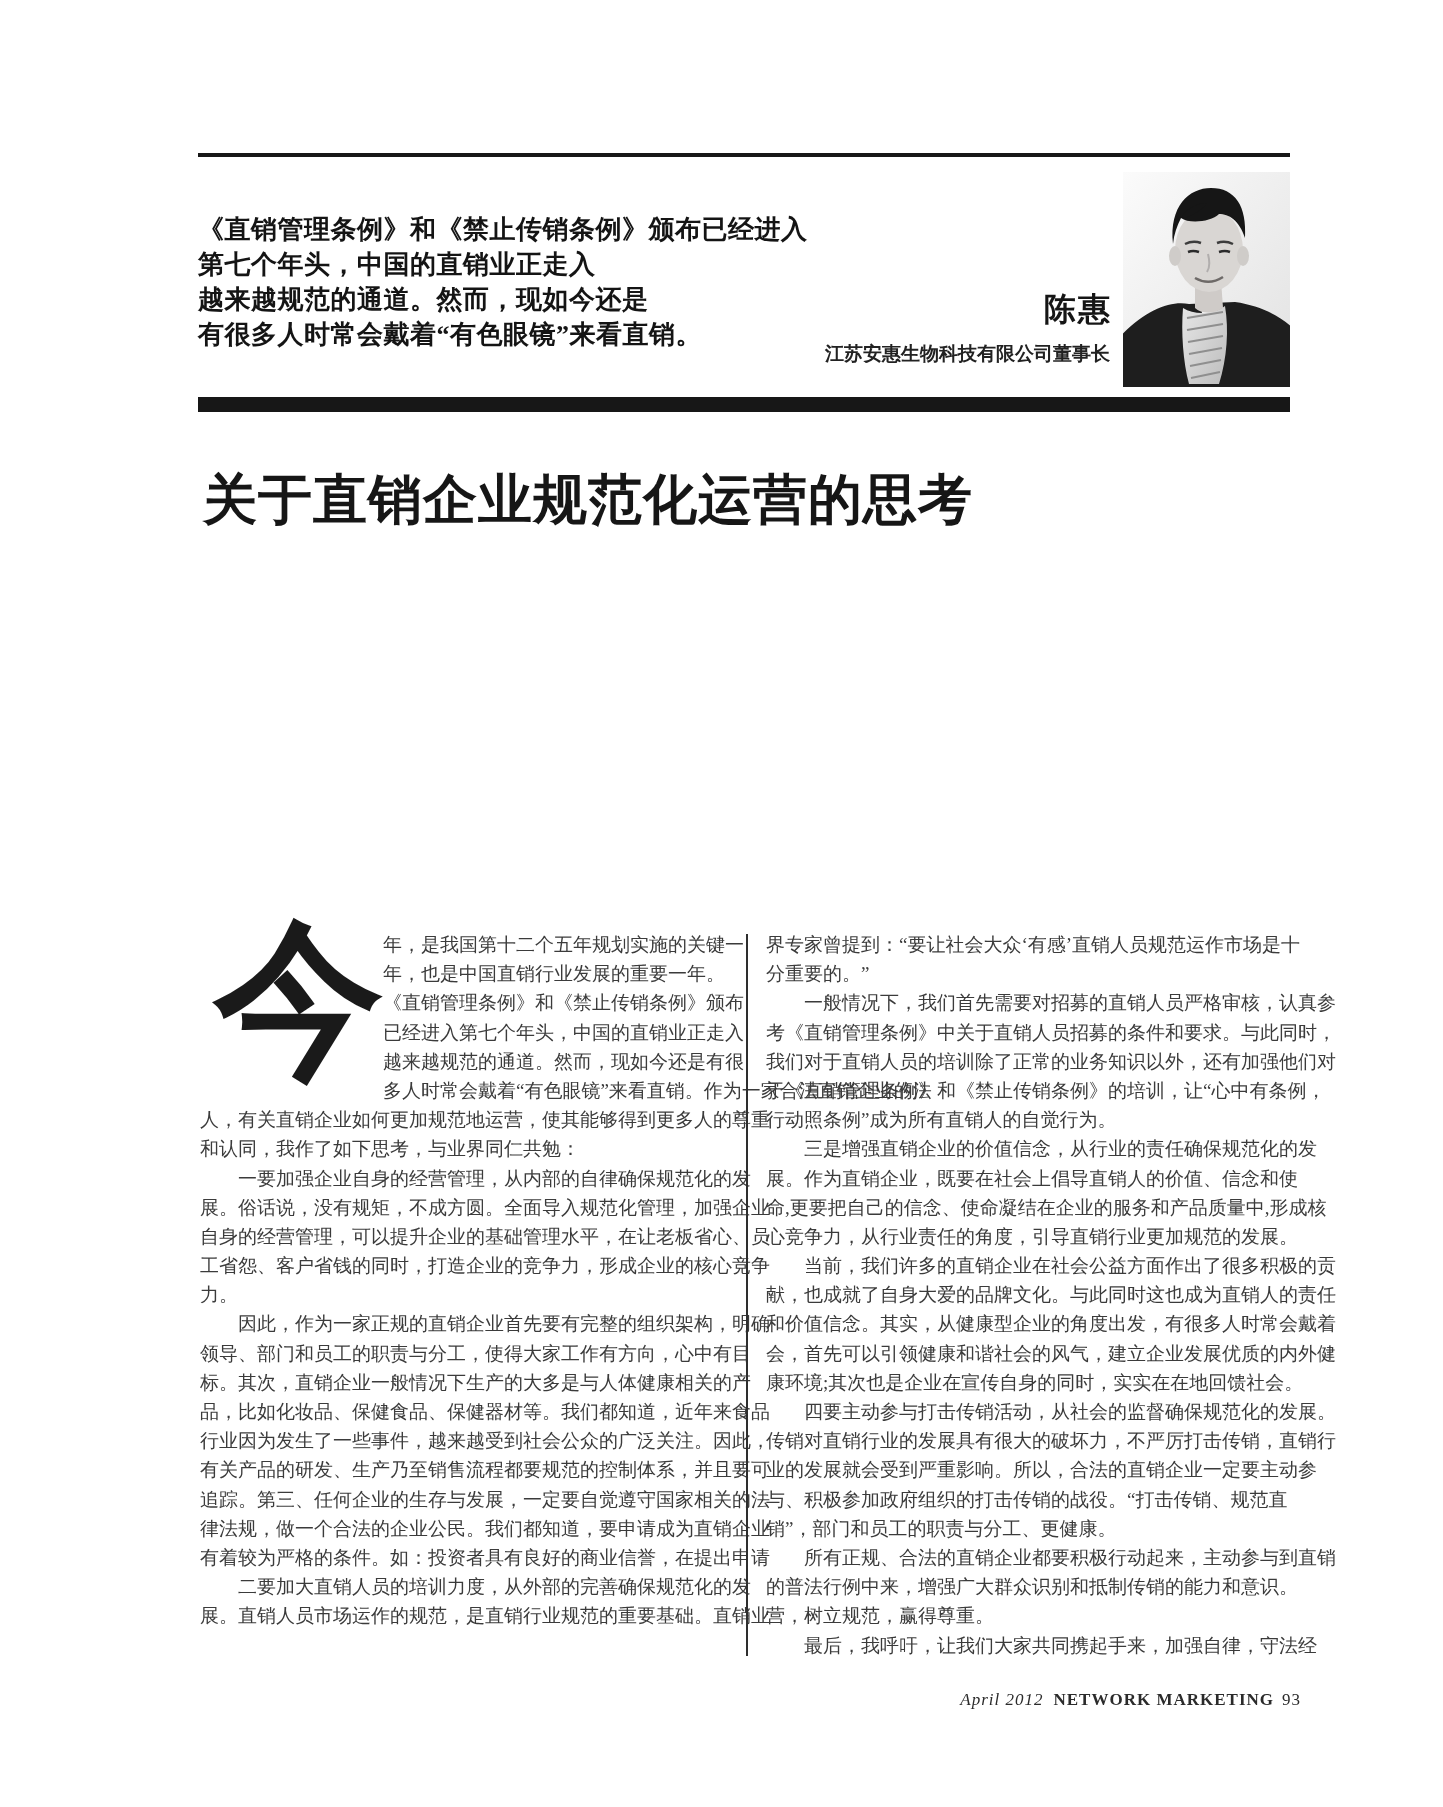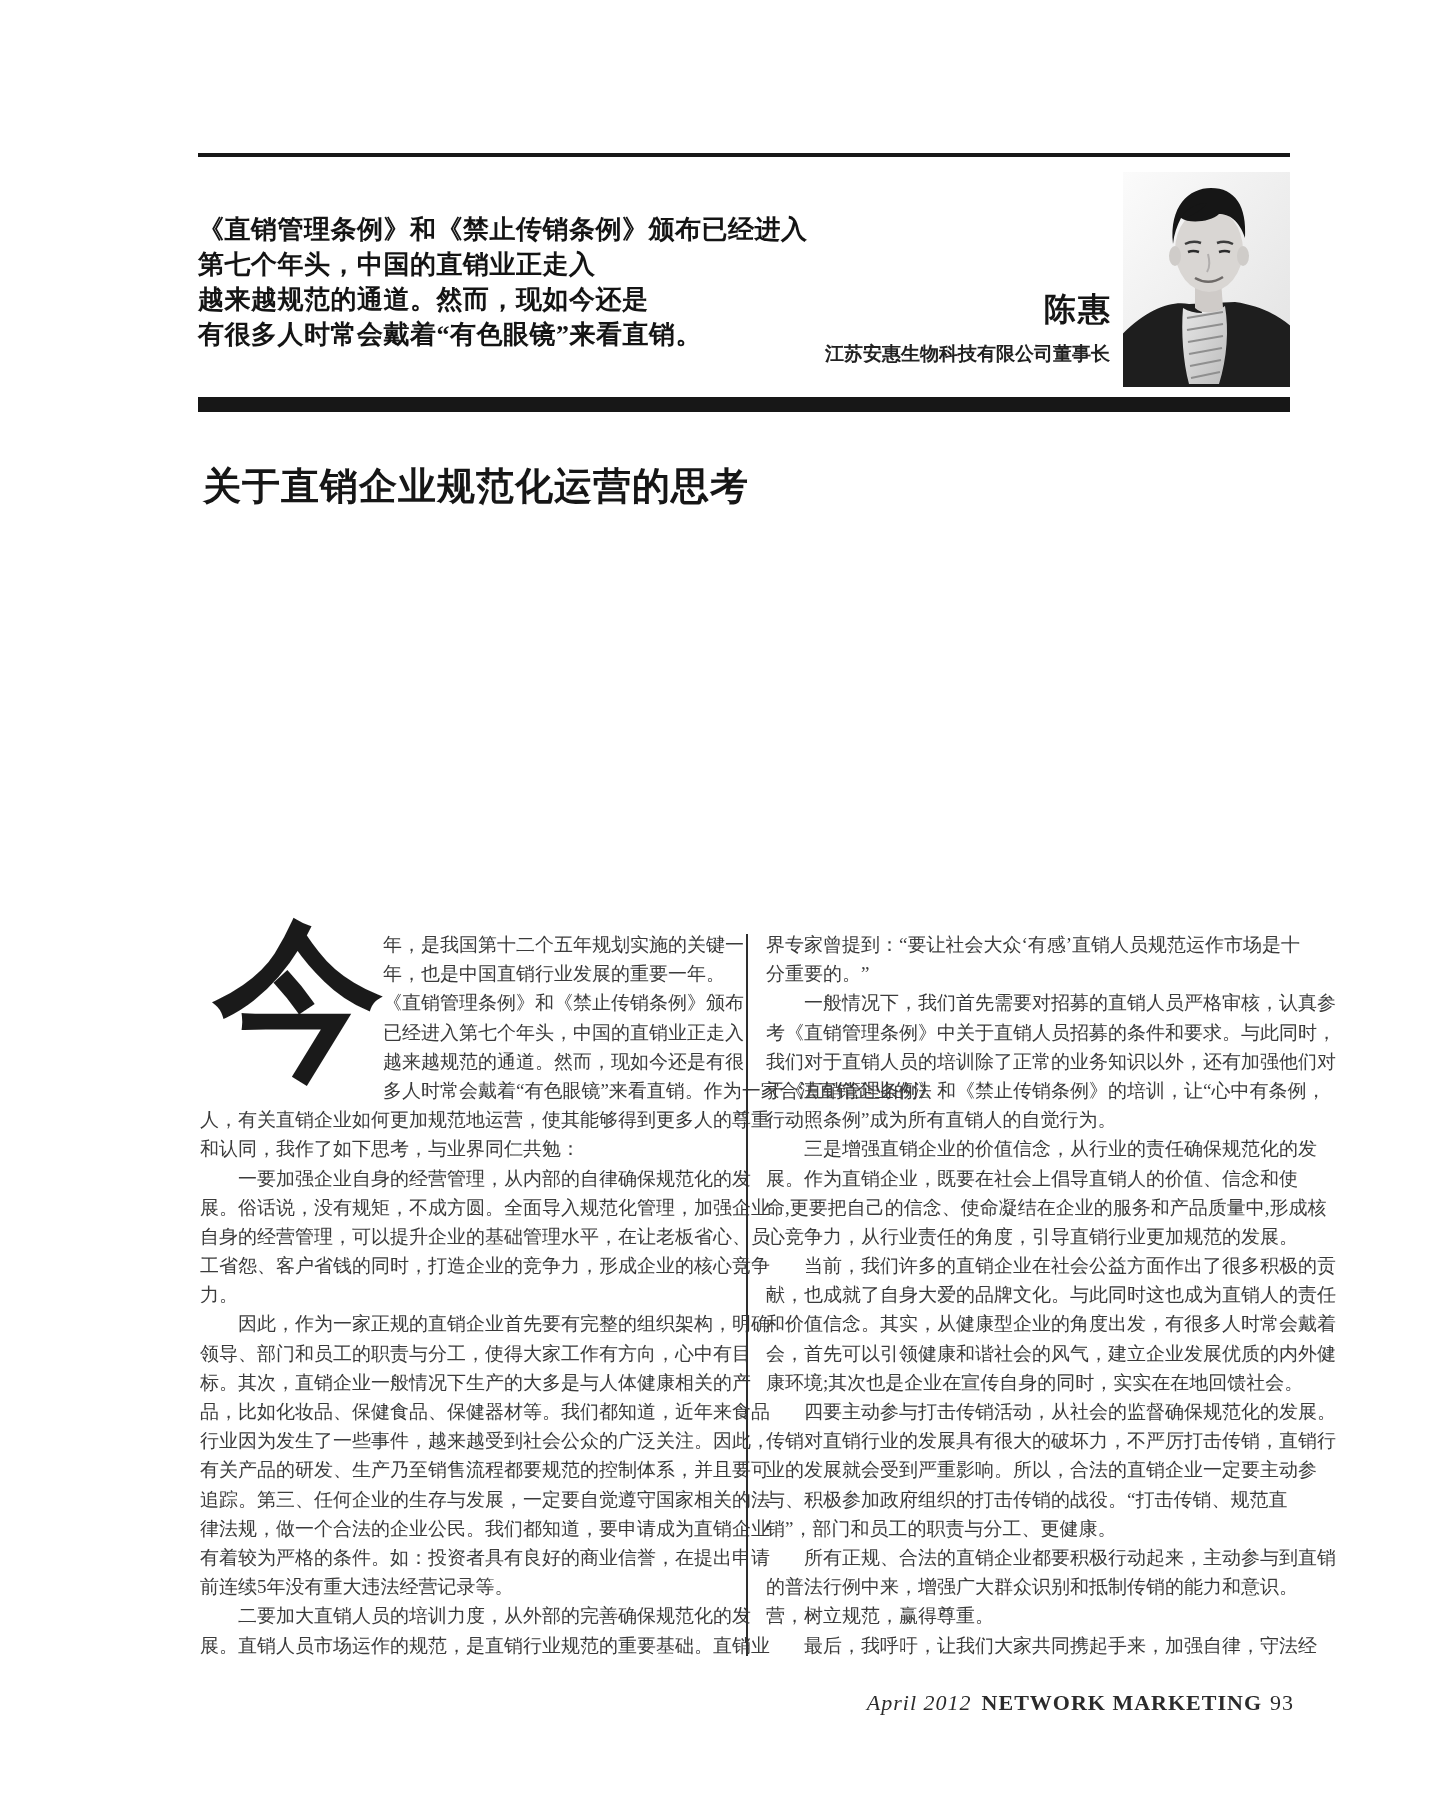--- a/index.html
+++ b/index.html
@@ -33,22 +33,22 @@
     font-size:19px;font-weight:700;color:#222;white-space:pre;
   }
   .photo{
     position:absolute;left:1123px;top:172px;width:167px;height:215px;
     overflow:hidden;
   }
   .photo svg{display:block;}
 
   
   .title{
-    position:absolute;left:203px;top:450px;margin:0;
-    font-size:38px;line-height:72px;font-weight:900;
+    position:absolute;left:203px;top:464px;margin:0;
+    font-size:54px;line-height:72px;font-weight:900;
     color:#161616;letter-spacing:1px;white-space:pre;text-align:right;
   }
 
   
   .col{position:absolute;top:930px;width:536px;}
   .col-left{left:200px;}
   .col-right{left:766px;}
   .col-divider{position:absolute;left:746px;top:934px;width:2px;height:722px;background:#2e2e2e;}
   .bodyline{
     font-size:19px;line-height:29.2px;height:29.2px;
@@ -58,22 +58,22 @@
     float:left;width:183px;height:146px;position:relative;
   }
   .dropcap-box .glyph{
     position:absolute;left:14px;top:-14px;
     font-size:170px;line-height:170px;font-weight:900;color:#1a1a1a;
     font-family:"Liberation Serif","DejaVu Serif",serif;
   }
 
   
   .footer{
-    position:absolute;right:149px;top:1690px;
-    font-size:22px;color:#2b2b2b;white-space:nowrap;
+    position:absolute;right:142px;top:1690px;
+    font-size:17px;color:#2b2b2b;white-space:nowrap;
   }
   .f-issue{font-style:italic;margin-right:10px;letter-spacing:1px;}
   .f-mag{font-weight:700;letter-spacing:1px;margin-right:8px;}
   .f-page{letter-spacing:1px;}
 </style>
 </head>
 <body>
 
 <div class="page">
 
@@ -153,21 +153,20 @@
       <div class="bodyline">力。</div>
       <div class="bodyline">　　因此，作为一家正规的直销企业首先要有完整的组织架构，明确</div>
       <div class="bodyline">领导、部门和员工的职责与分工，使得大家工作有方向，心中有目</div>
       <div class="bodyline">标。其次，直销企业一般情况下生产的大多是与人体健康相关的产</div>
       <div class="bodyline">品，比如化妆品、保健食品、保健器材等。我们都知道，近年来食品</div>
       <div class="bodyline">行业因为发生了一些事件，越来越受到社会公众的广泛关注。因此，</div>
       <div class="bodyline">有关产品的研发、生产乃至销售流程都要规范的控制体系，并且要可</div>
       <div class="bodyline">追踪。第三、任何企业的生存与发展，一定要自觉遵守国家相关的法</div>
       <div class="bodyline">律法规，做一个合法的企业公民。我们都知道，要申请成为直销企业</div>
       <div class="bodyline">有着较为严格的条件。如：投资者具有良好的商业信誉，在提出申请</div>
-      <div class="bodyline">前连续5年没有重大违法经营记录等。</div>
       <div class="bodyline">　　二要加大直销人员的培训力度，从外部的完善确保规范化的发</div>
       <div class="bodyline">展。直销人员市场运作的规范，是直销行业规范的重要基础。直销业</div>
     </div>
 
   <div class="col-divider"></div>
 
   <div class="col col-right">
       <div class="bodyline">界专家曾提到：“要让社会大众‘有感’直销人员规范运作市场是十</div>
       <div class="bodyline">分重要的。”</div>
       <div class="bodyline">　　一般情况下，我们首先需要对招募的直销人员严格审核，认真参</div>

